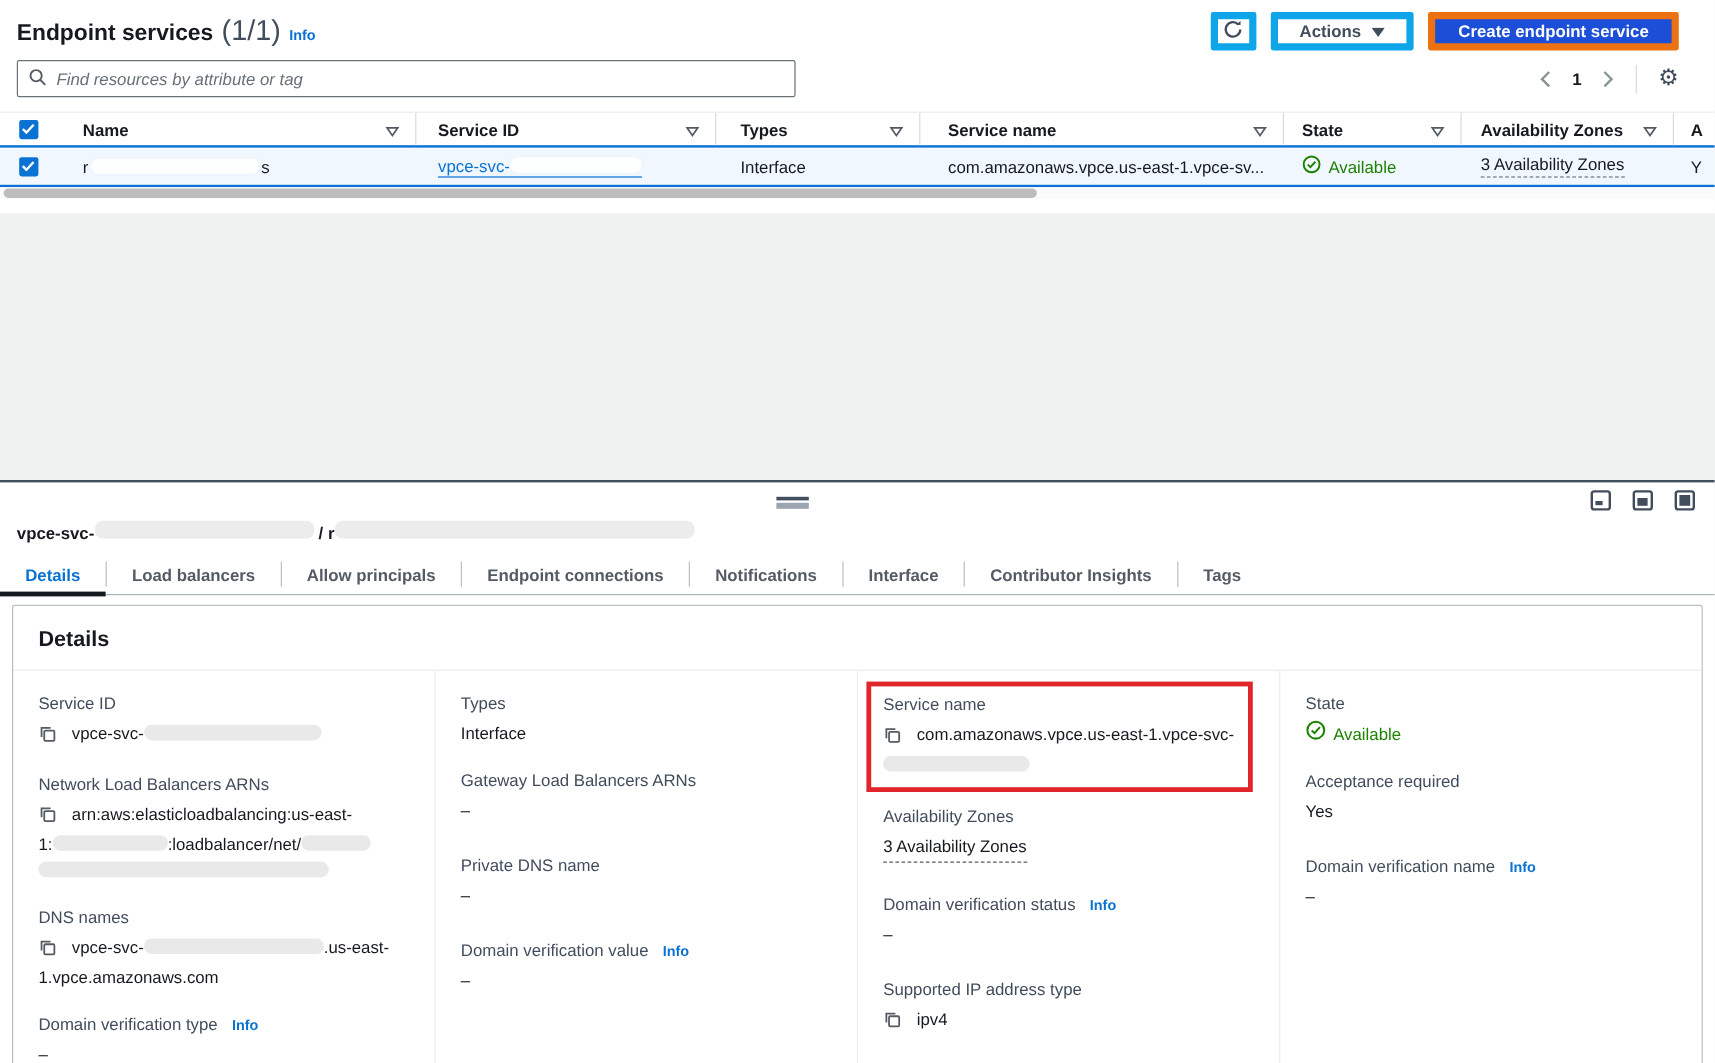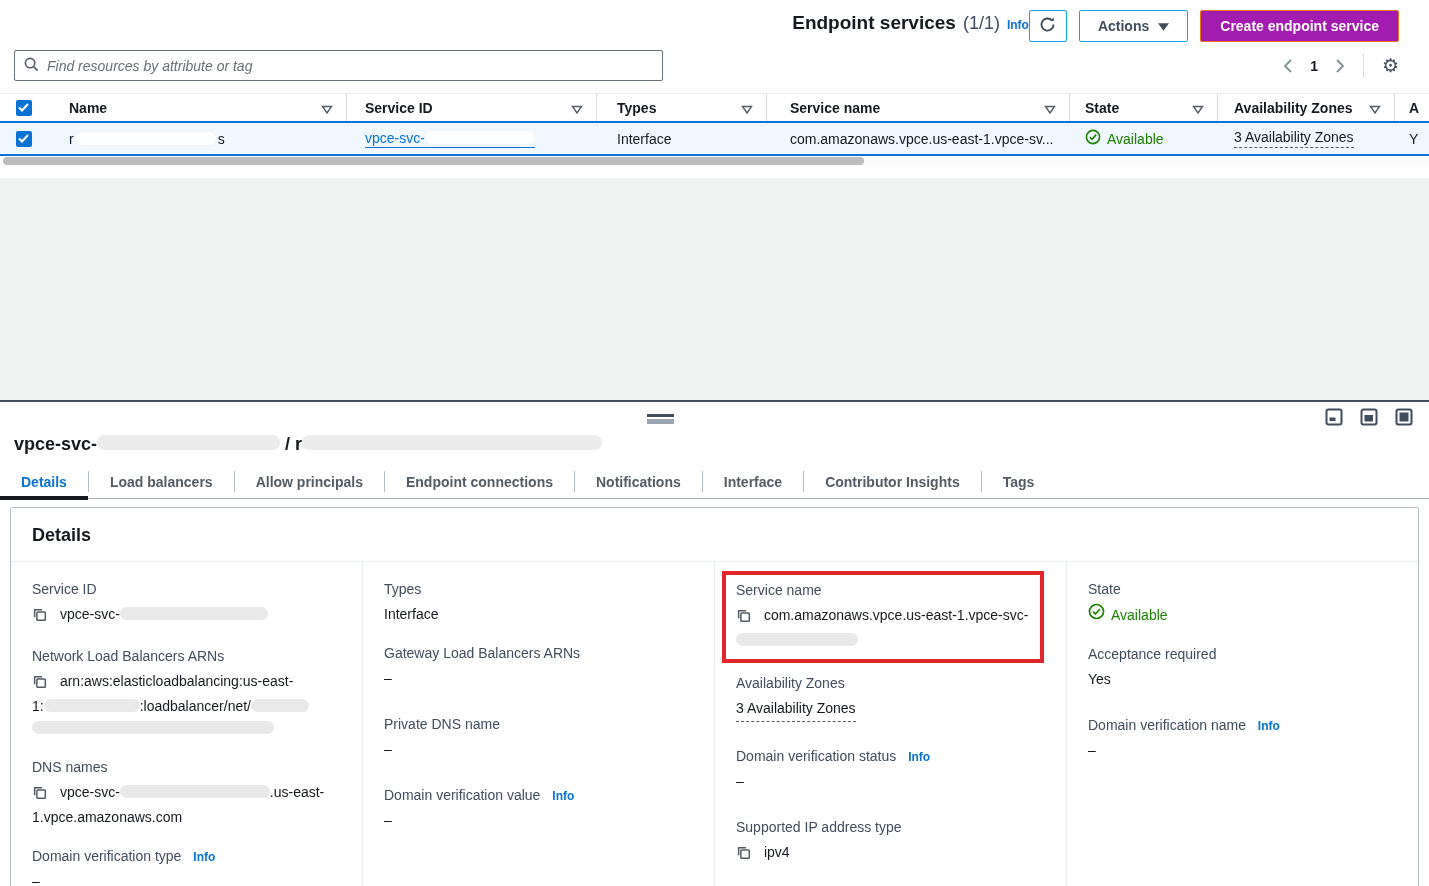--- a/index.html
+++ b/index.html
@@ -7,32 +7,32 @@
   body {
     font-family: "Liberation Sans", sans-serif;
     font-size: 14px;
     color: #16191f;
     background: #f0f1f1;
     overflow: hidden;
   }
   .top-card { background:#fff; }
 
   
-  .header-row { display:flex; justify-content:flex-end; align-items:flex-start; padding:10px 30px 4px 14px; }
+  .header-row { display:flex; justify-content:space-between; align-items:flex-start; padding:10px 30px 4px 14px; }
   .title-wrap { display:flex; align-items:baseline; gap:7px; padding-top:2px; }
   .page-title { font-size:19px; font-weight:700; }
-  .page-count { font-size:18px; font-weight:400; color:#414d5c; }
+  .page-count { font-size:24px; font-weight:400; color:#414d5c; }
   .info-link { font-size:12px; font-weight:700; color:#0972d3; text-decoration:none; }
   .btn-group { display:flex; gap:12px; }
-  .btn { height:32px; background:#fff; border:1px solid #0ea5e9; border-radius:2px;
+  .btn { height:32px; background:#fff; border:6px solid #0ea5e9; border-radius:2px;
          font-family:inherit; font-size:14px; font-weight:700; color:#414d5c;
          display:flex; align-items:center; justify-content:center; cursor:pointer; }
   .btn-refresh { width:38px; }
   .btn-actions { padding:0 18px; gap:9px; }
-  .btn-create { padding:0 19px; background:#a21caf; border-color:#ec7211; color:#fff; }
+  .btn-create { padding:0 19px; background:#1d4ed8; border-color:#ec7211; color:#fff; }
 
   
   .search-row { display:flex; justify-content:space-between; align-items:center; padding:4px 30px 12px 14px; }
   .search-box { width:649px; height:31px; border:1px solid #687078; border-radius:2px;
                 display:flex; align-items:center; padding:0 9px; background:#fff; }
   .search-box input { border:none; outline:none; flex:1; font-family:inherit; font-size:14px;
                       font-style:italic; color:#16191f; background:transparent; margin-left:8px; }
   .search-box input::placeholder { color:#687078; font-style:italic; }
   .pager { display:flex; align-items:center; gap:14px; }
   .pager-num { font-weight:700; font-size:14px; padding:0 4px; }
@@ -71,21 +71,21 @@
   .gray-gap { height:222px; background:#f0f1f1; }
 
   
   .split { background:#fff; border-top:2px solid #414d5c; position:relative; height:490px; }
   .drag-handle { position:absolute; left:647px; top:12px; cursor:row-resize; }
   .drag-handle .l1 { width:27px; height:3px; background:#414d5c; }
   .drag-handle .l2 { width:27px; height:5px; background:#9aa5b1; margin-top:2px; }
   .panel-controls { position:absolute; right:16px; top:6px; display:flex; gap:17px; }
   .panel-controls svg { cursor:pointer; }
 
-  .panel-title { padding:32px 14px 10px 14px; font-size:18px; font-weight:700; }
+  .panel-title { padding:32px 14px 10px 14px; font-size:14px; font-weight:700; }
   .panel-title .redact { height:15px; vertical-align:0px; background:#ececec; }
 
   .tabs { display:flex; align-items:stretch; height:34px; border-bottom:1px solid #aab7b8; }
   .tab { display:flex; align-items:center; padding:0 21px; font-weight:700; color:#545b64;
          cursor:pointer; position:relative; }
   .tab.active { color:#0972d3; }
   .tab.active::after { content:""; position:absolute; left:0; right:0; bottom:-2px; height:4px; background:#16191f; }
   .tab-sep { width:1px; background:#b6bec9; margin:6px 0; }
 
   

